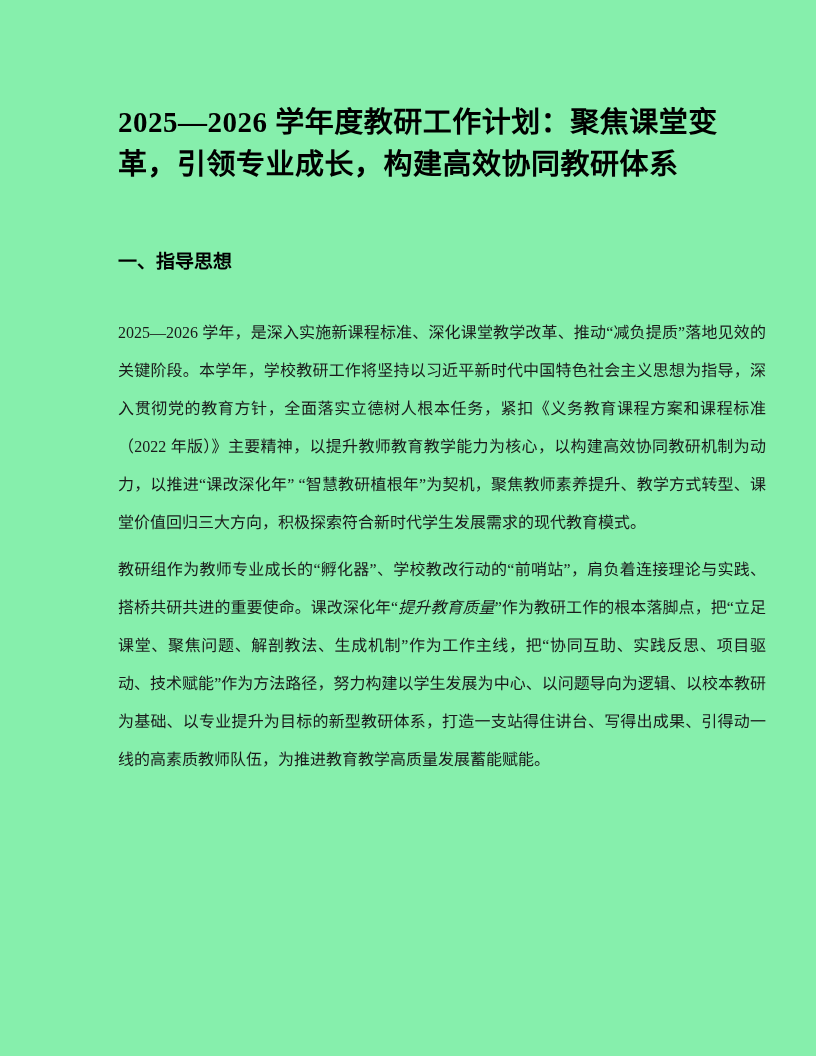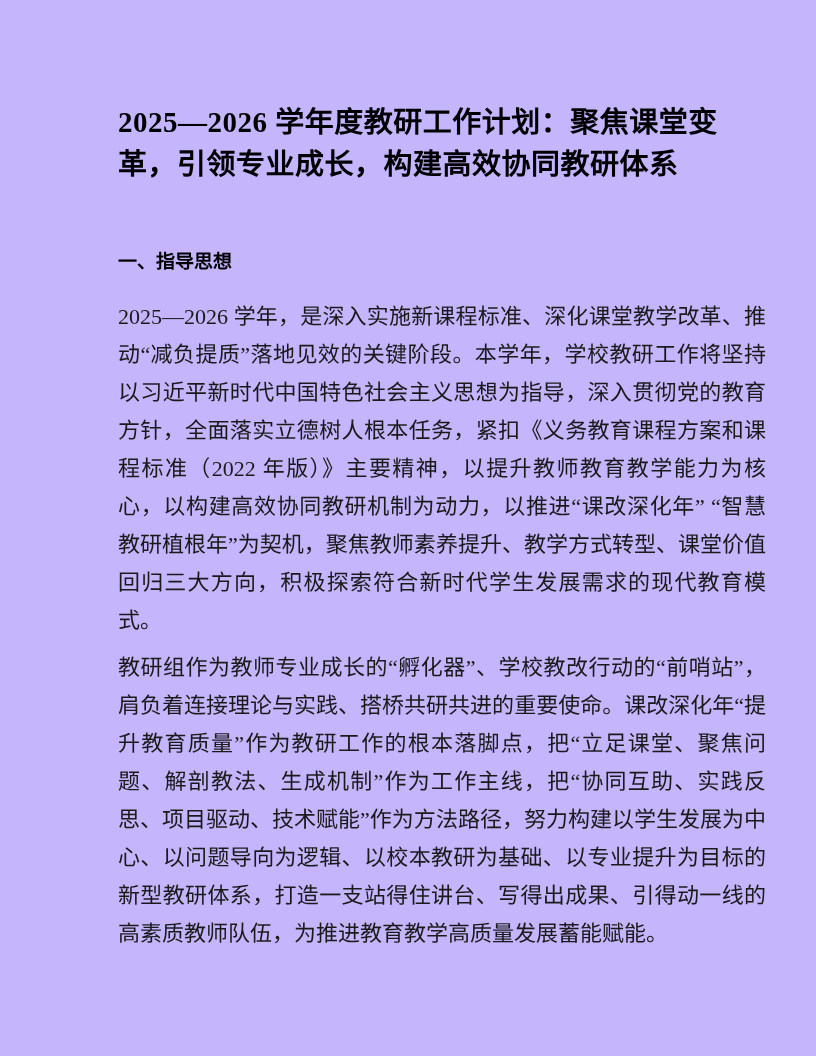--- a/index.html
+++ b/index.html
@@ -5,53 +5,54 @@
   html, body {
     margin: 0;
     padding: 0;
     background: #ffffff;
   }
   .page {
     position: relative;
     width: 816px;
     height: 1056px;
     margin: 0 auto;
-    background: #c4b5fd;
+    background: #86efac;
     box-sizing: border-box;
     padding: 101px 50px 0 118px;
     overflow: hidden;
     color: #000000;
   }
   .doc-title {
     font-family: "Liberation Serif", "DejaVu Serif", serif;
     font-weight: bold;
     font-size: 29px;
     line-height: 42px;
     margin: 0 0 64px 0;
     color: #000000;
     text-align: left;
     letter-spacing: 0.5px;
   }
   .section-heading {
     font-family: "Liberation Sans", "DejaVu Sans", sans-serif;
     font-weight: bold;
     font-size: 19px;
     line-height: 26px;
-    margin: 0 0 23px 0;
+    margin: 0 0 39px 0;
     color: #000000;
   }
   .body-para {
     font-family: "Liberation Serif", "DejaVu Serif", serif;
-    font-size: 22px;
+    font-size: 16px;
     line-height: 38px;
     margin: 0 0 9px 0;
     text-align: justify;
     color: #1a1a1a;
   }
   .italic-seg {
+    font-style: italic;
   }
 </style>
 </head>
 <body>
 
 <div class="page">
   <h1 class="doc-title">2025—2026 学年度教研工作计划：聚焦课堂变革，引领专业成长，构建高效协同教研体系</h1>
 
   <h2 class="section-heading">一、指导思想</h2>
 

